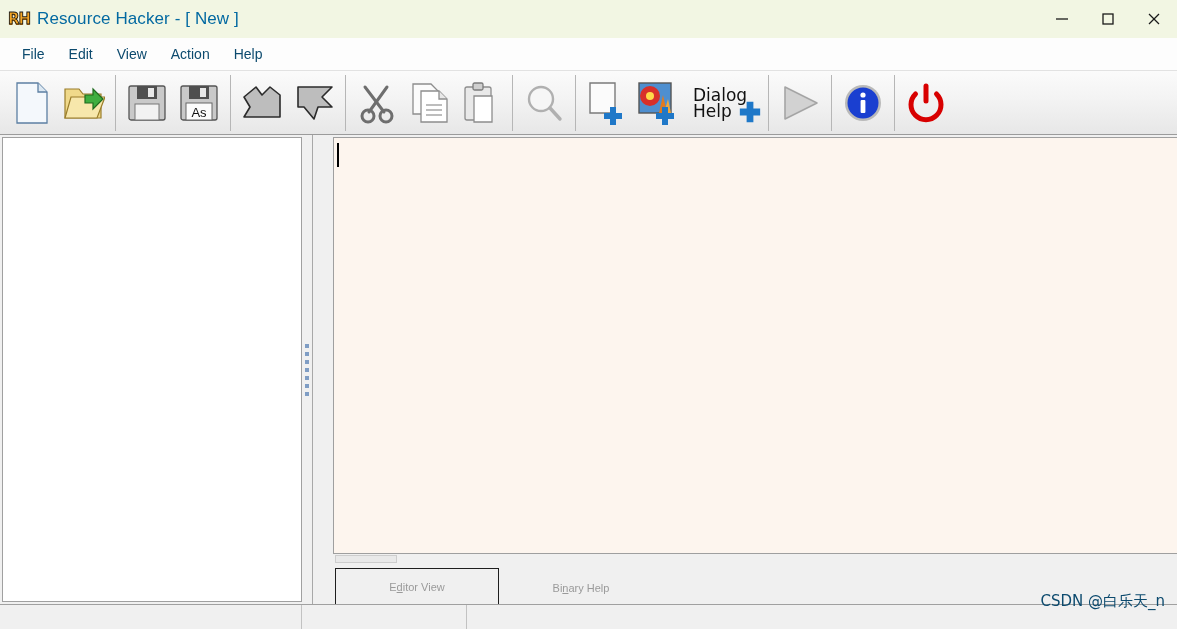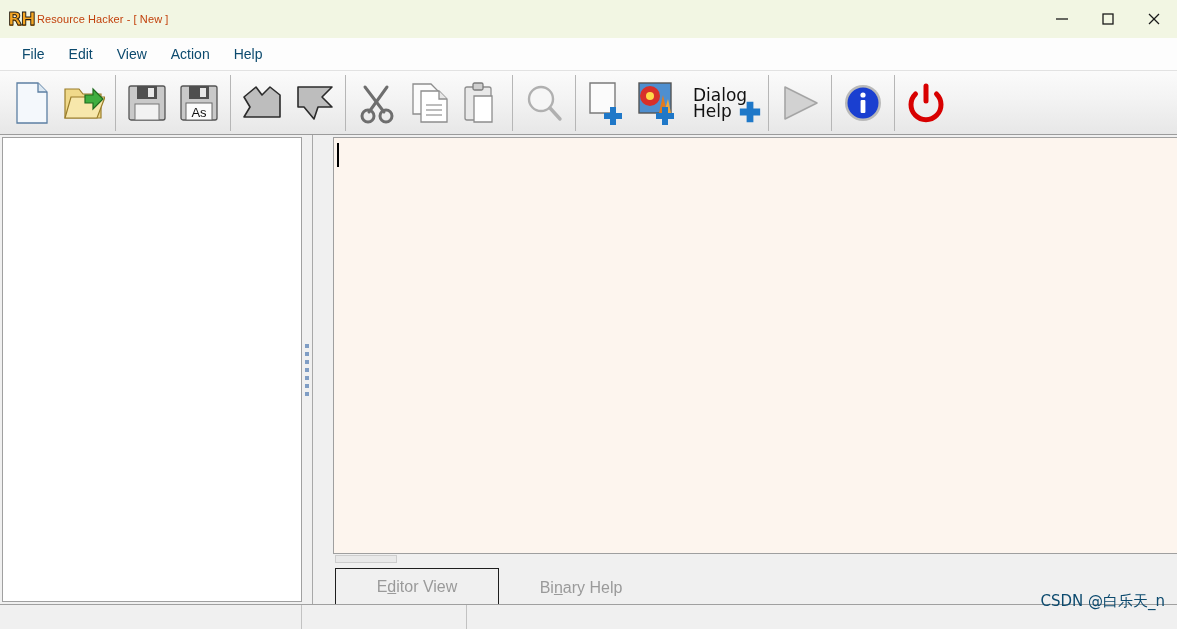--- a/index.html
+++ b/index.html
@@ -27,33 +27,33 @@
     position: relative;
   }
   .title-icon {
     width: 22px; height: 22px;
     margin-left: 8px; margin-right: 7px;
     position: relative;
     flex: 0 0 auto;
   }
   .rh-logo {
     font-family: "DejaVu Sans", sans-serif;
-    font-size: 18px;
+    font-size: 15px;
     font-weight: bold;
     letter-spacing: -1px;
     color: #f5a623;
     -webkit-text-stroke: 0.9px #1a1a1a;
     line-height: 22px;
     text-align: center;
     display: block;
     text-shadow: 0 1px 0 #d87c00;
   }
   .title-text {
-    font-size: 11px;
-    color: #c2410c;
+    font-size: 17px;
+    color: #0369a1;
     letter-spacing: 0.1px;
     white-space: nowrap;
   }
   .winbtns {
     position: absolute;
     right: 0; top: 0;
     height: 38px;
     display: flex;
     align-items: stretch;
   }
@@ -215,21 +215,21 @@
     box-sizing: border-box;
     background: #f0f0f0;
   }
   .tab {
     height: 32px;
     min-width: 164px;
     padding: 0 22px;
     display: flex;
     align-items: center;
     justify-content: center;
-    font-size: 16px;
+    font-size: 11px;
     color: #9a9a9a;
     box-sizing: border-box;
     white-space: nowrap;
   }
   .tab.active {
     background: #f0f0f0;
     border: 1px solid #1e1e1e;
     border-bottom: none;
     height: 36px;
   }

